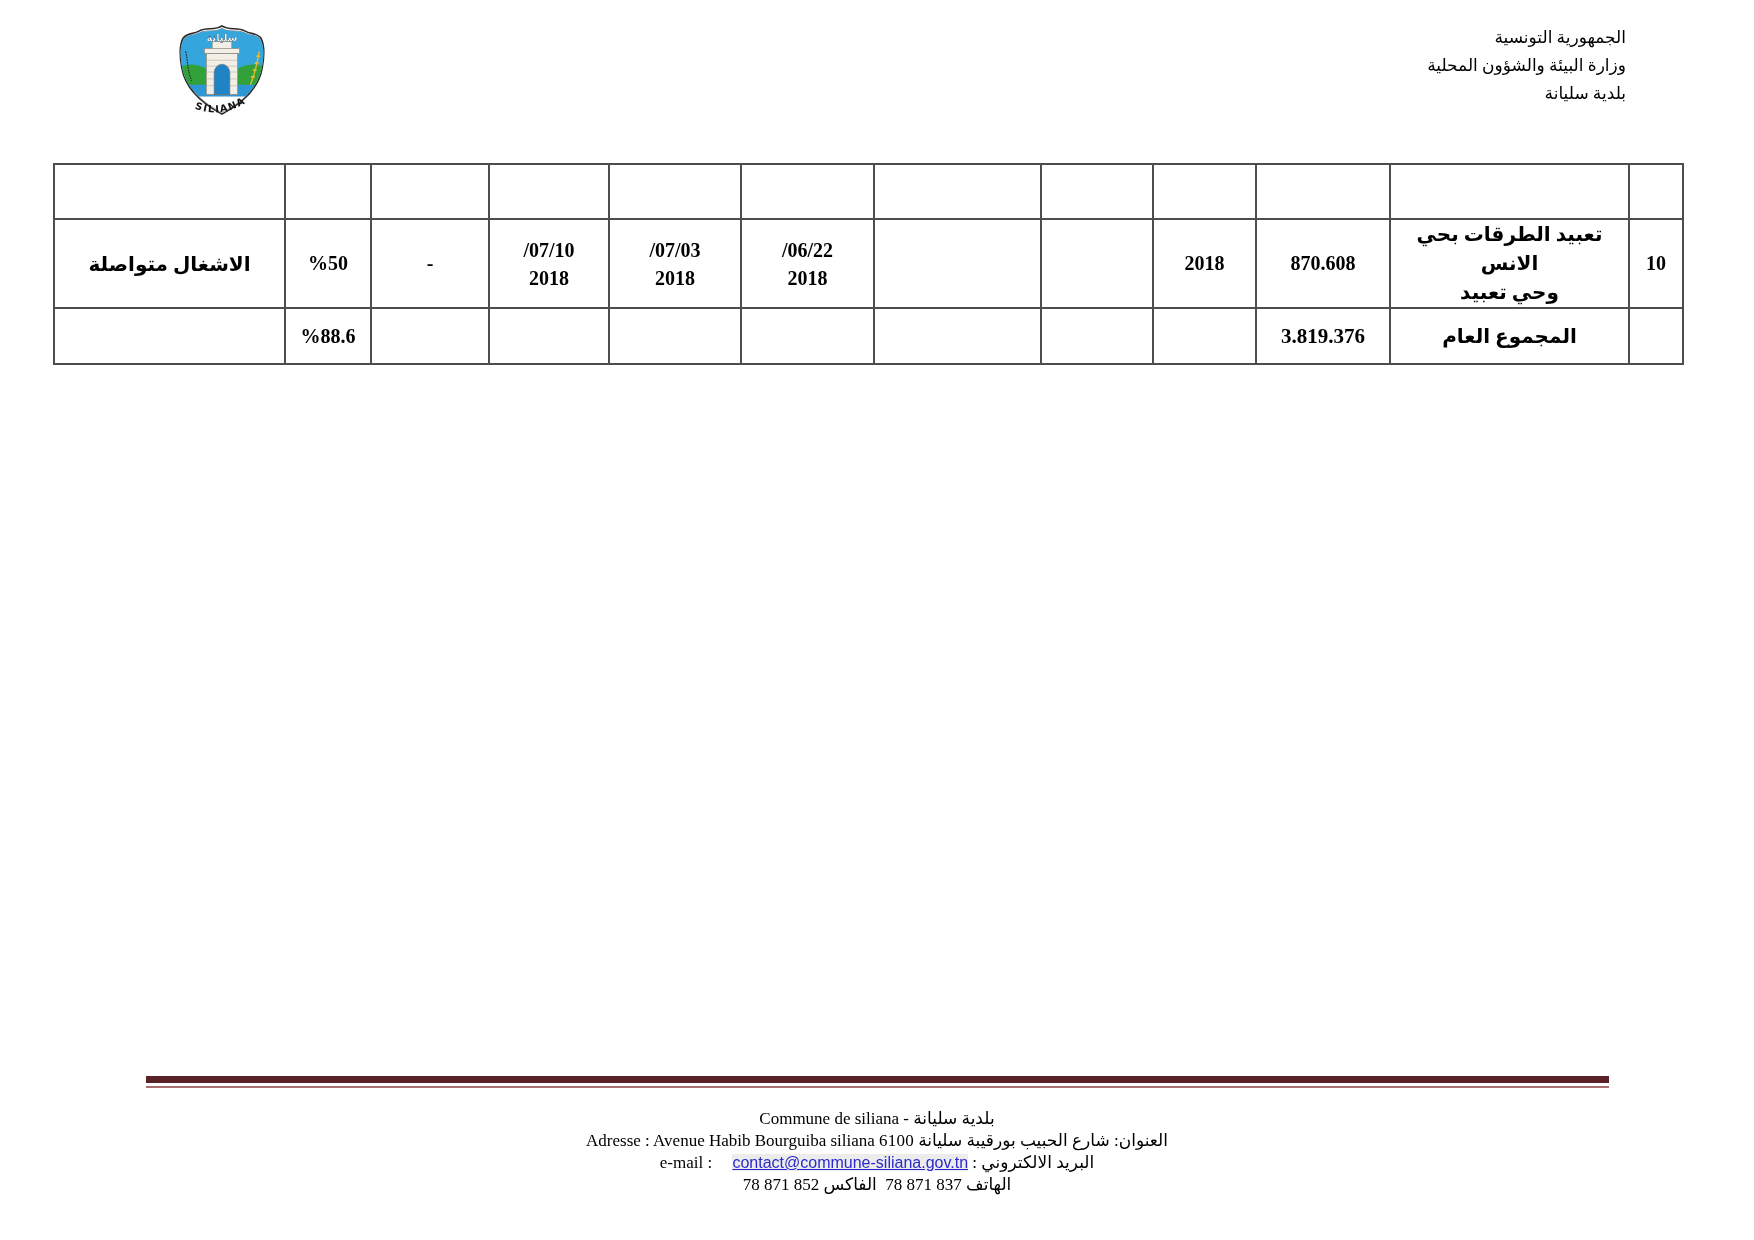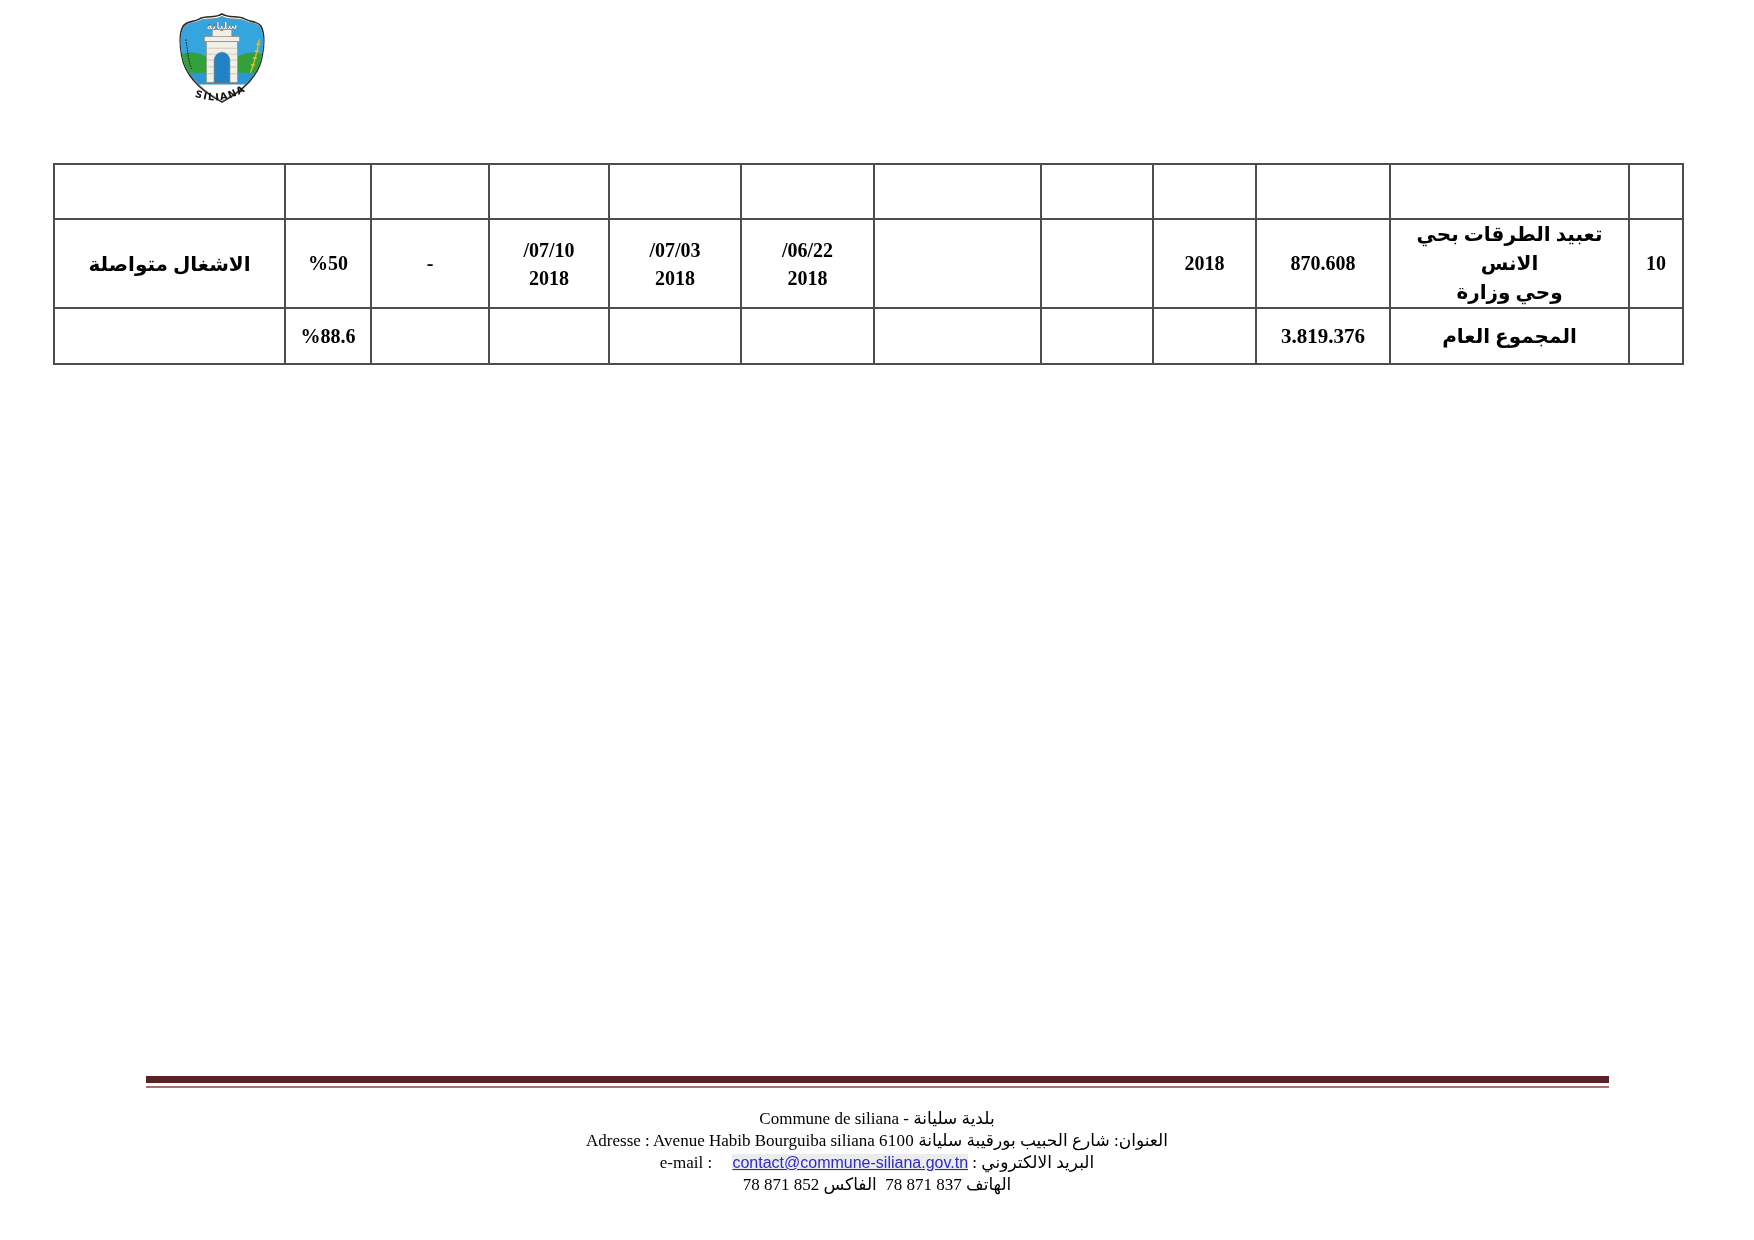--- a/index.html
+++ b/index.html
@@ -6,21 +6,21 @@
   .page {
     position:relative; width:1754px; height:1240px; background:#ffffff;
     font-family:"Liberation Serif","DejaVu Sans",serif; color:#000; overflow:hidden;
   }
 
   
   .gov-header {
     position:absolute; top:24px; right:128px; text-align:right;
     font-size:17px; line-height:28px; direction:rtl;
   }
-  .logo-wrap { position:absolute; top:12px; left:173px; width:98px; height:98px; }
+  .logo-wrap { position:absolute; top:24px; left:173px; width:98px; height:98px; }
 
   
   table.doc-table {
     position:absolute; left:53px; top:163px;
     border-collapse:collapse; table-layout:fixed; width:1629px;
     font-weight:bold; font-size:20px;
   }
   table.doc-table td {
     border:2px solid #4d4d4d; text-align:center; vertical-align:middle;
     padding:0 4px; overflow:hidden;
@@ -50,20 +50,25 @@
     color:#2a2acc; text-decoration:underline; background:#ececec;
     font-family:"Liberation Sans","DejaVu Sans",sans-serif; font-size:16px;margin-left:16px;
   }
   .latin-mono-ish { letter-spacing:0.2px;margin-top:26px; }
 </style>
 </head>
 <body>
 
 <div class="page">
 
+  <div class="gov-header">
+    <div>الجمهورية التونسية</div>
+    <div>وزارة البيئة والشؤون المحلية</div>
+    <div>بلدية سليانة</div>
+  </div>
 
   <div class="logo-wrap">
     <svg viewBox="0 0 100 100" width="98" height="98" aria-hidden="true">
       <defs>
         <clipPath id="shieldClip">
           <path d="M50 4.5 C57 9 66 5.5 73 9 C80 12.5 86.5 11 89.5 16.5 C93.5 24 92.5 34.5 90.5 45 C87.5 62.5 73.5 77.5 50 90 C26.5 77.5 12.5 62.5 9.5 45 C7.5 34.5 6.5 24 10.5 16.5 C13.5 11 20 12.5 27 9 C34 5.5 43 9 50 4.5 Z"></path>
         </clipPath>
         <path id="silianaCurve" d="M22 86 Q52 98 80 76"></path>
       </defs>
 
@@ -148,21 +153,21 @@
           <div>/06/22</div>
           <div>2018</div>
         </div>
       </td>
       <td></td>
       <td></td>
       <td>2018</td>
       <td>870.608</td>
       <td>
         <div class="name-line">تعبيد الطرقات بحي الانس</div>
-        <div class="name-line">وحي وزارة</div>
+        <div class="name-line">وحي تعبيد</div>
       </td>
       <td>10</td>
     </tr>
     <tr class="r-total">
       <td></td>
       <td>%88.6</td>
       <td></td>
       <td></td>
       <td></td>
       <td></td>

